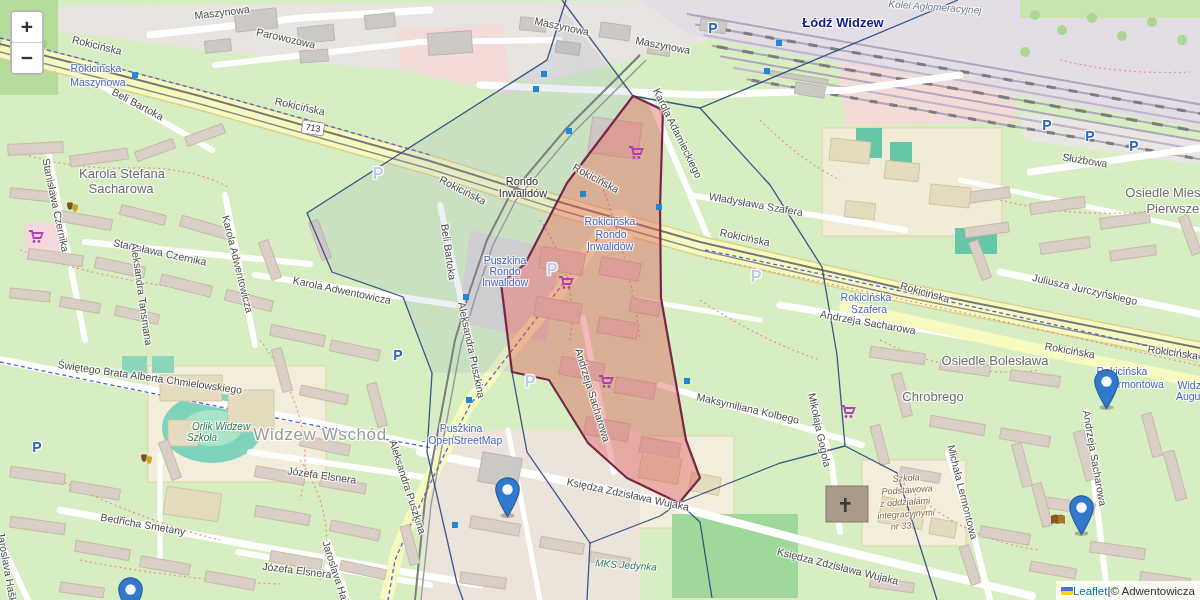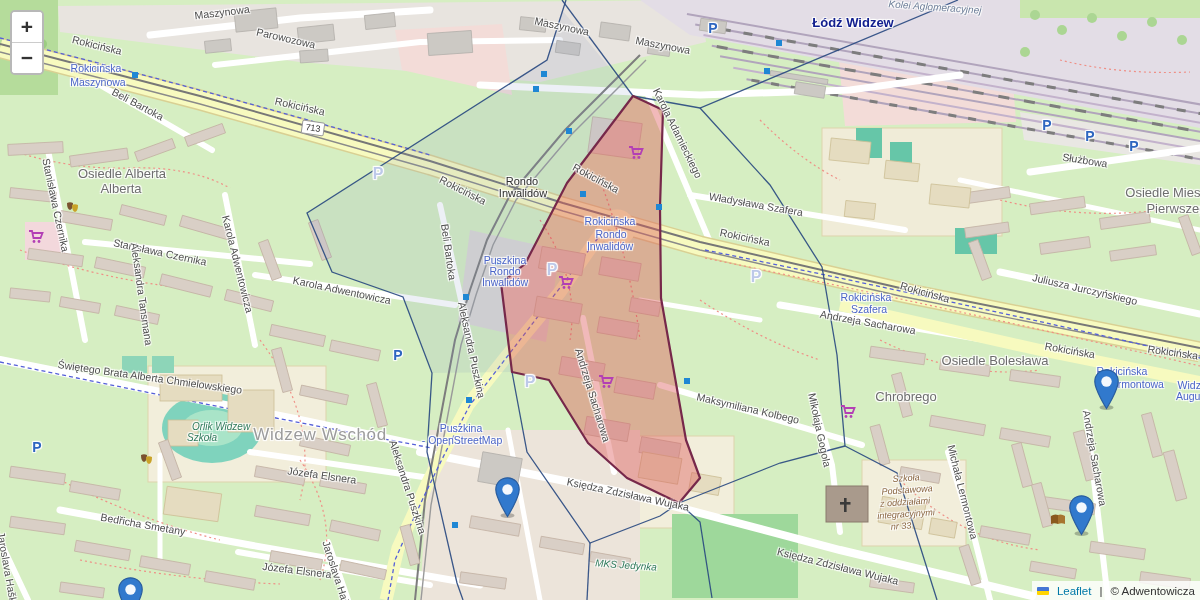--- a/index.html
+++ b/index.html
@@ -5,36 +5,36 @@
   html,body{margin:0;padding:0;background:#888;}
   #app{position:relative;width:1200px;height:600px;overflow:hidden;background:#d6eec2;font-family:"Liberation Sans",sans-serif;}
   svg{position:absolute;left:0;top:0;}
   #labels,#markers,#poi{position:absolute;left:0;top:0;width:1200px;height:600px;pointer-events:none;}
   .lbl{position:absolute;white-space:nowrap;transform:translate(-50%,-50%) rotate(var(--r,0deg));
        text-shadow:-1px -1px 1px #fff,1px -1px 1px #fff,-1px 1px 1px #fff,1px 1px 1px #fff,0 0 2px #fff;}
   .st{font-size:10.5px;color:#4e4e4e;}
   .pl{font-size:13px;color:#6d6d6d;}
   .pll{font-size:17px;color:#9b9b9b;letter-spacing:.6px;}
   .ju{font-size:11px;color:#2e2e2e;}
-  .sta{font-size:13px;color:#13208f;font-weight:bold;margin-left:10px;}
+  .sta{font-size:13px;color:#13208f;font-weight:bold;}
   .rail{font-size:10px;color:#6e7f99;font-style:italic;}
   .tr{font-size:10.5px;color:#4a64c8;}
   .sch{font-size:9px;color:#8a6642;font-style:italic;}
   .pi{font-size:10px;color:#2f7a5b;font-style:italic;}
   .pk{font-size:14px;color:#2e66c0;font-weight:bold;}
   .pkf{font-size:16px;color:rgba(90,120,200,0.40);font-weight:bold;}
   .shield{position:absolute;transform:translate(-50%,-50%) rotate(8deg);background:#fff;border:1px solid #9a9a9a;
           border-radius:2px;font-size:9px;color:#333;padding:0 3px;line-height:12px;}
   #zoomctl{position:absolute;left:10px;top:10px;width:30px;border:2px solid rgba(0,0,0,0.28);border-radius:5px;
            background:#fff;z-index:40;overflow:hidden;}
   #zoomctl .zbtn{width:30px;height:30px;line-height:29px;text-align:center;font-size:21px;font-weight:bold;color:#333;
            cursor:pointer;background:#fff;}
   #zoomctl .zsep{height:1px;background:#ccc;}
   #attrib{position:absolute;right:0;bottom:0;height:19px;background:rgba(255,255,255,0.82);z-index:40;
-          display:flex;align-items:center;padding:0 5px;font-size:11.5px;color:#333;gap:8px;}
+          display:flex;align-items:center;padding:0 5px;font-size:11.5px;color:#333;gap:0;}
   #attrib .flag{display:inline-block;width:12px;height:8px;border-radius:1px;overflow:hidden;position:relative;}
   #attrib .flag::before{content:"";position:absolute;left:0;top:0;width:12px;height:4px;background:#4575d4;}
   #attrib .flag::after{content:"";position:absolute;left:0;top:4px;width:12px;height:4px;background:#ffd500;}
   #attrib a{color:#0078a8;text-decoration:none;}
   .marker{position:absolute;width:25px;height:41px;z-index:30;}
 </style>
 </head>
 <body>
 
 <div id="app">
@@ -394,24 +394,24 @@
       <div class="lbl st" style="left: 593px; top: 395px; --r: 73deg;">Andrzeja Sacharowa</div>
       <div class="lbl st" style="left: 1095px; top: 458px; --r: 80deg;">Andrzeja Sacharowa</div>
       <div class="lbl st" style="left: 820px; top: 430px; --r: 78deg;">Mikołaja Gogola</div>
       <div class="lbl st" style="left: 748px; top: 408px; --r: 13deg;">Maksymiliana Kolbego</div>
       <div class="lbl st" style="left: 628px; top: 494px; --r: 12deg;">Księdza Zdzisława Wujaka</div>
       <div class="lbl st" style="left: 838px; top: 566px; --r: 14deg;">Księdza Zdzisława Wujaka</div>
       <div class="lbl st" style="left: 963px; top: 492px; --r: 76deg;">Michała Lermontowa</div>
       <div class="lbl ju" style="left: 522px; top: 181px; --r: 0deg;">Rondo</div>
       <div class="lbl ju" style="left: 523px; top: 193px; --r: 0deg;">Inwalidów</div>
       <div class="lbl pll" style="left: 320px; top: 435px; --r: 0deg;">Widzew Wschód</div>
-      <div class="lbl pl" style="left: 122px; top: 173px; --r: 0deg;">Osiedle Alberta</div>
-      <div class="lbl pl" style="left: 121px; top: 188px; --r: 0deg;">Alberta</div>
+      <div class="lbl pl" style="left: 122px; top: 173px; --r: 0deg;">Karola Stefana</div>
+      <div class="lbl pl" style="left: 121px; top: 188px; --r: 0deg;">Sacharowa</div>
       <div class="lbl pl" style="left: 963px; top: 360px; margin-left: 32px; --r: 0deg;">Osiedle Bolesława</div>
-      <div class="lbl pl" style="left: 906px; top: 396px; --r: 0deg;">Chrobrego</div>
+      <div class="lbl pl" style="left: 933px; top: 396px; --r: 0deg;">Chrobrego</div>
       <div class="lbl pl" style="left: 1173px; top: 192px; --r: 0deg;">Osiedle Mieszka</div>
       <div class="lbl pl" style="left: 1180px; top: 208px; --r: 0deg;">Pierwszego</div>
       <div class="lbl sta" style="left: 843px; top: 22px; --r: 0deg;">Łódź Widzew</div>
       <div class="lbl rail" style="left: 935px; top: 7px; --r: 4deg;">Kolei Aglomeracyjnej</div>
       <div class="lbl pi" style="left: 221px; top: 426px; --r: 0deg;">Orlik Widzew</div>
       <div class="lbl pi" style="left: 202px; top: 437px; --r: 0deg;">Szkoła</div>
       <div class="lbl pi" style="left: 626px; top: 565px; --r: 4deg;">MKS Jedynka</div>
       <div class="lbl tr" style="left: 96px; top: 68px; --r: 0deg;">Rokicińska</div>
       <div class="lbl tr" style="left: 98px; top: 82px; --r: 0deg;">Maszynowa</div>
       <div class="lbl tr" style="left: 610px; top: 221px; --r: 0deg;">Rokicińska</div>

